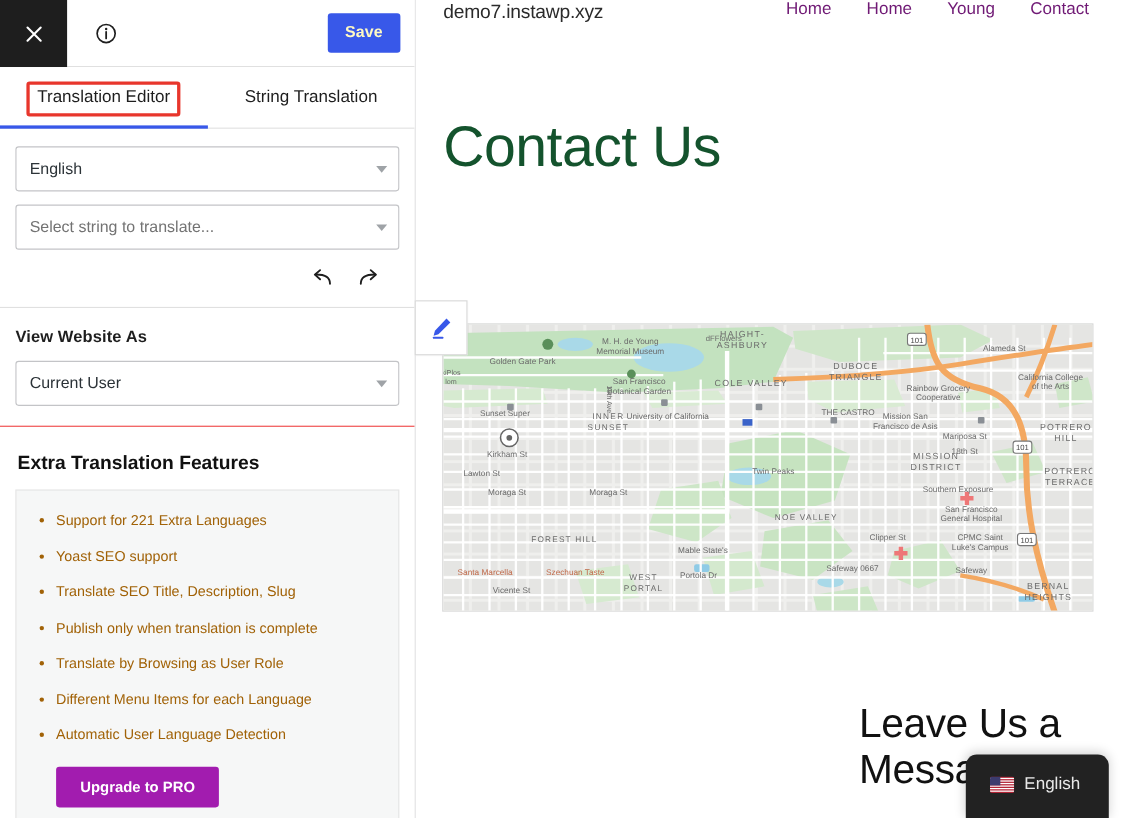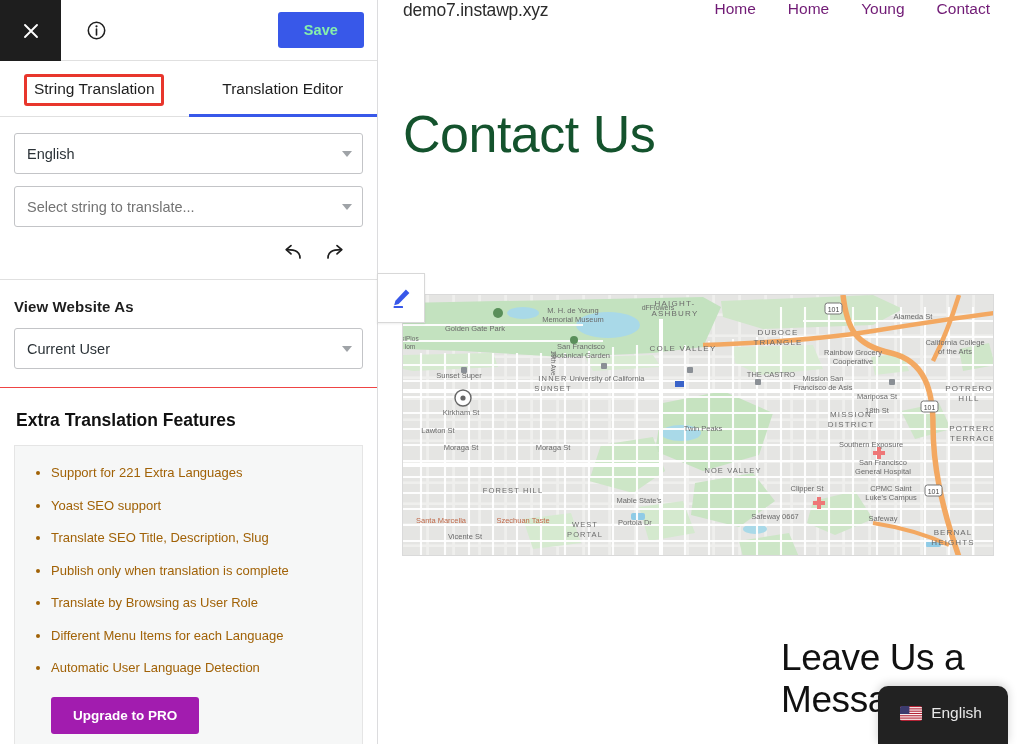--- a/index.html
+++ b/index.html
@@ -25,22 +25,22 @@
   .topbar { height: 61px; display: flex; align-items: stretch;
             border-bottom: 1px solid #e0e0e0; flex: none; background:#fff; }
   .close-block { width: 61px; height: 61px; background: #1e1e1e;
                  display: flex; align-items: center; justify-content: center;
                  cursor: pointer; flex: none; }
   .close-block svg { display:block; }
   .info-block { width: 70px; display: flex; align-items: center; justify-content: center; }
   .topbar-spacer { flex: 1; }
   .save-wrap { display:flex; align-items:center; padding-right: 13px; }
   .save-btn {
-    background: #3858e9; color: #86efac; border: none; border-radius: 3px;
-    font-size: 14.5px; font-weight: 600; padding: 10px 26px; cursor: pointer;
+    background: #3858e9; color: #fef9c3; border: none; border-radius: 3px;
+    font-size: 14.5px; font-weight: 600; padding: 10px 16px; cursor: pointer;
     font-family: "Liberation Sans", sans-serif; letter-spacing: .1px;
   }
 
   
   .tabs { height: 56px; display: flex; flex: none; position: relative;
           border-bottom: 1px solid #e0e0e0; background:#fff; }
   .tab { flex: 1; display: flex; align-items: center; justify-content: center;
          font-size: 15.5px; color: #1e1e1e; cursor: pointer; position: relative;
          font-weight: 400; }
   .tab.active { font-weight: 400; }
@@ -155,25 +155,25 @@
           <path d="M11 9.4 L11 15.6" stroke="#1e1e1e" stroke-width="1.7" stroke-linecap="round"></path>
         </svg>
       </div>
       <div class="topbar-spacer"></div>
       <div class="save-wrap">
         <button class="save-btn">Save</button>
       </div>
     </div>
 
     <div class="tabs">
+      <div class="tab active">
+        <span>Translation Editor</span>
+      </div>
       <div class="tab">
         <span>String Translation</span>
-      </div>
-      <div class="tab active">
-        <span>Translation Editor</span>
       </div>
       <div class="tab-hl"></div>
     </div>
 
     <div class="section">
       <div class="sel">
         <span>English</span>
         <span class="caret"></span>
       </div>
       <div class="sel placeholder">

